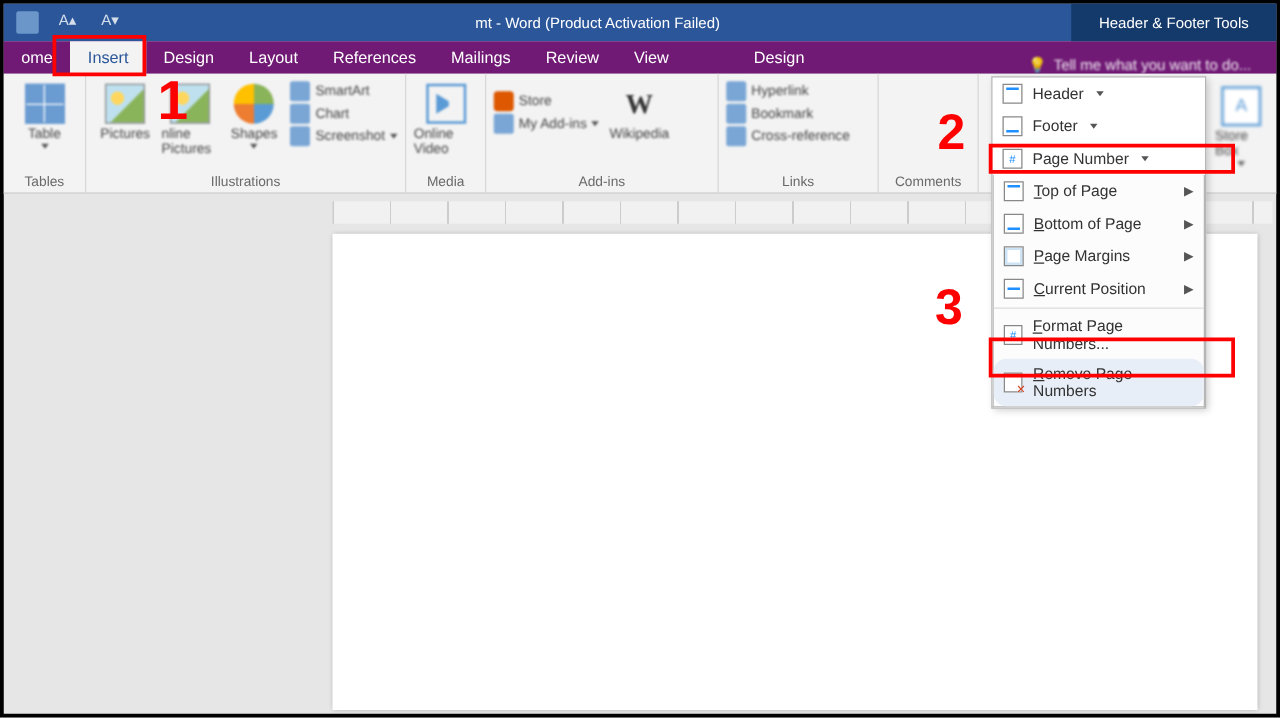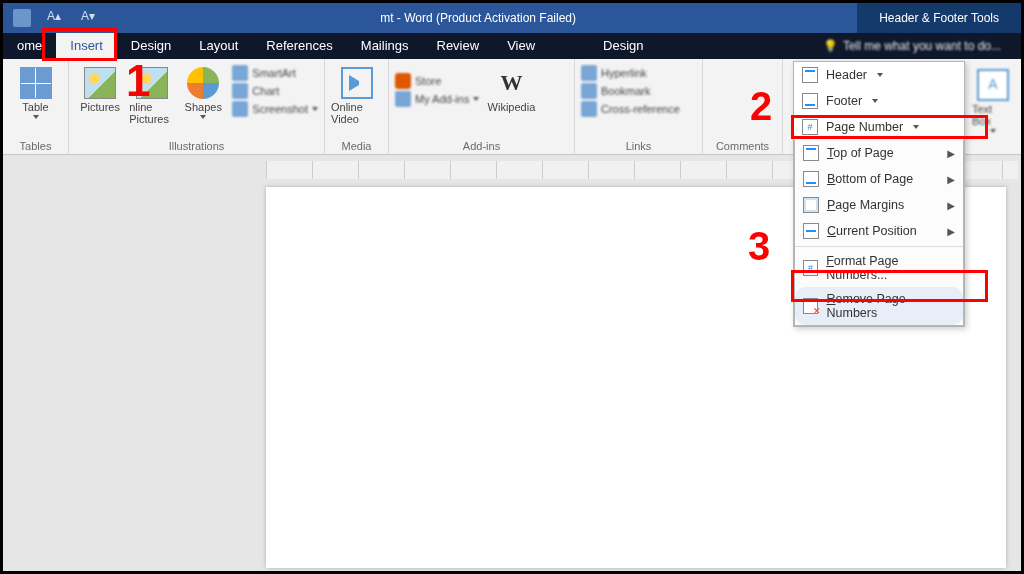--- a/index.html
+++ b/index.html
@@ -7,21 +7,21 @@
 .frame { position: absolute; inset: 3px; background: #e6e6e6; }
 
 
 .titlebar { height: 30px; background: #2b579a; display: flex; align-items: center; color: #fff; font-size: 12px; }
 .qat { display: flex; gap: 16px; padding-left: 10px; align-items: center; }
 .qat .qicon { width: 18px; height: 18px; opacity: .8; position: relative; }
 .title-center { flex: 1; text-align: center; filter: blur(.6px); }
 .contextual { background: #143a6b; height: 100%; display: flex; align-items: center; padding: 0 22px; font-size: 12px; filter: blur(.5px); }
 
 
-.tabstrip { height: 26px; background: #0f172a; display: flex; color: #fff; font-size: 13px; }
+.tabstrip { height: 26px; background: #701a75; display: flex; align-items: flex-end; color: #fff; font-size: 13px; }
 .tab { padding: 5px 14px 6px; cursor: pointer; filter: blur(.6px); }
 .tab.active { background: #f3f3f3; color: #2b579a; filter: none; }
 .tab.context { margin-left: 40px; }
 .tellme { margin-left: auto; display: flex; align-items: center; gap: 6px; padding: 0 20px; filter: blur(1px); opacity: .9; font-size: 12px; }
 .tellme .bulb { width: 14px; height: 14px; }
 
 
 .ribbon { height: 96px; background: #f3f3f3; border-bottom: 1px solid #c6c6c6; display: flex; position: relative; }
 .group { border-right: 1px solid #d8d8d8; padding: 4px 6px 0; display: flex; flex-direction: column; }
 .group-body { flex: 1; display: flex; align-items: flex-start; gap: 4px; }
@@ -264,21 +264,21 @@
         <div class="hf-item hover">
           <span class="pi pi-x"></span>
           <span><span class="underline-key">R</span>emove Page Numbers</span>
         </div>
       </div>
     </div>
 
     <div class="right-slice" style="position:absolute; right:3px; top:2px; height:92px; border-left:1px solid #d8d8d8; padding-left:8px;">
       <div class="big" style="width:42px">
         <div class="icon ico-textbox">A</div>
-        <span>Text Box</span>
+        <span>Store Box</span>
           <span class="caret"></span>
       </div>
     </div>
 
   </div>
 
   <div class="docwrap">
     <div class="ruler"></div>
     <div class="page"></div>
   </div>

